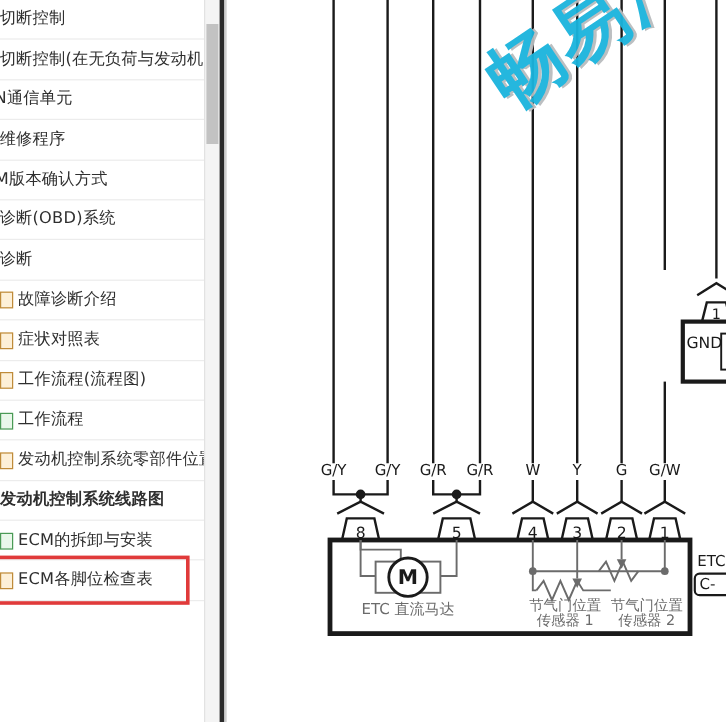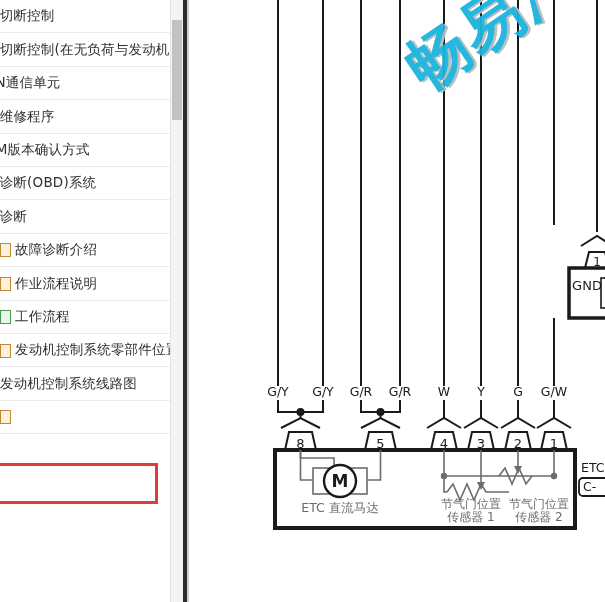--- a/index.html
+++ b/index.html
@@ -45,20 +45,21 @@
     color:#2f2f2f;
     line-height:1;
     letter-spacing:0.2px;
   }
   
   .nav-item.indent-0 .label{margin-left:-14px;}
   .nav-item.indent-1{padding-left:0px;text-align:center;}
 
   .nav-item.highlighted{
     border-bottom-color:#ececec;
+    font-weight:bold;
   }
   
   #red-highlight{
     position:absolute;
     left:-4px;
     width:162px;
     height:42px;
     border:3px solid #e03a3a;
     box-sizing:border-box;
     background:transparent;
@@ -144,41 +145,54 @@
         <li class="nav-item indent-1">
           <span class="ico">
             <i></i>
           </span>
           <span class="label">故障诊断介绍</span>
         </li>
         <li class="nav-item indent-1">
           <span class="ico">
             <i></i>
           </span>
-          <span class="label">作业流程说明</span>
+          <span class="label">症状对照表</span>
+        </li>
+        <li class="nav-item indent-1">
+          <span class="ico">
+            <i></i>
+          </span>
+          <span class="label">工作流程(流程图)</span>
         </li>
         <li class="nav-item indent-1">
           <span class="ico green">
             <i></i>
           </span>
           <span class="label">工作流程</span>
         </li>
         <li class="nav-item indent-1">
           <span class="ico">
             <i></i>
           </span>
           <span class="label">发动机控制系统零部件位置图</span>
         </li>
         <li class="nav-item indent-1 highlighted">
           <span class="label">发动机控制系统线路图</span>
         </li>
         <li class="nav-item indent-1">
-          <span class="ico">
-            <i></i>
-          </span>
+          <span class="ico green">
+            <i></i>
+          </span>
+          <span class="label">ECM的拆卸与安装</span>
+        </li>
+        <li class="nav-item indent-1">
+          <span class="ico">
+            <i></i>
+          </span>
+          <span class="label">ECM各脚位检查表</span>
         </li>
       </ul>
     <div id="red-highlight" style="top: 463px; height: 41px; border-color: rgb(224, 58, 58);"></div>
   </div>
 
   <div id="sb-scroll-track" style="background: rgb(244, 244, 244);">
     <div id="sb-scroll-thumb" style="background: rgb(194, 194, 194);"></div>
   </div>
 
   <div id="pane-divider"></div>

